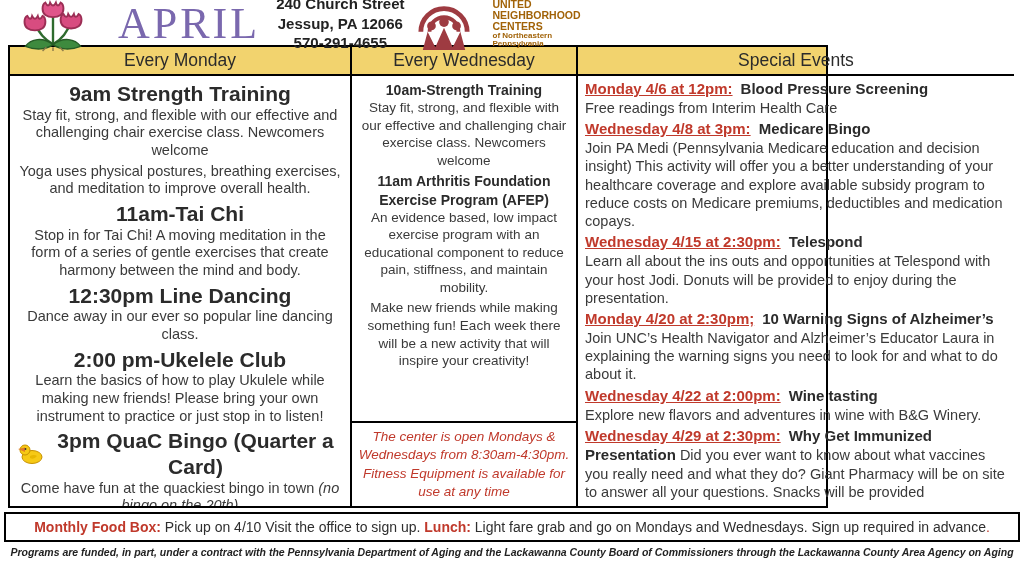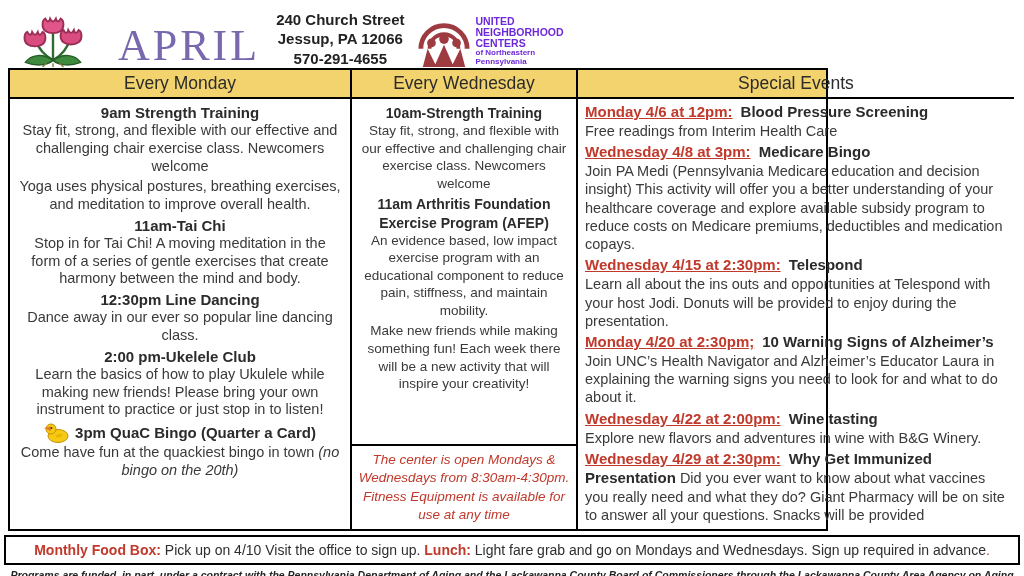--- a/index.html
+++ b/index.html
@@ -1,49 +1,49 @@
 <!DOCTYPE html>
 <html><head>
 <meta charset="utf-8">
 <style>
   * { margin:0; padding:0; box-sizing:border-box; }
   html,body { width:1024px; height:576px; overflow:hidden; background:#fff;
     font-family:"Liberation Sans", sans-serif; color:#3a3a3a; }
 
   
-  .header { height:68px; display:flex; align-items:flex-end; padding:2px 8px 0 10px; }
+  .header { height:45px; display:flex; align-items:center; padding:2px 8px 0 10px; }
   .tulips { width:86px; height:57px; flex:0 0 auto; }
   .month { font-family:"Liberation Serif", serif; font-size:44px; color:#7a68ae;
     letter-spacing:3px; margin-left:22px; margin-right:10px; line-height:1; }
   .center-block { flex:1 1 auto; text-align:center; padding-top:2px; }
   .main-title { color:#fbb42c; font-weight:bold; font-size:22px; line-height:1.1; }
   .subtitle { color:#3f3f3f; font-size:14.5px; margin-top:3px; }
   .address { text-align:center; font-weight:bold; font-size:15px; color:#222;
     line-height:1.3; margin:0 10px 0 6px; white-space:nowrap; }
   .logo { display:flex; align-items:center; flex:0 0 auto; }
   .logo svg { width:58px; height:54px; }
-  .logo-text { color:#6d28d9; line-height:1.05; margin-left:3px; }
+  .logo-text { color:#a16207; line-height:1.05; margin-left:20px; }
   .logo-text .big { font-weight:bold; font-size:10.5px; }
   .logo-text .small { font-weight:bold; font-size:8px; }
 
   
   .table { width:820px; margin-left:8px; border:2px solid #000; }
   .thead { display:grid; grid-template-columns:342px 226px 436px; background:#f2d36e; }
   .thead .th { border-right:2px solid #000; border-bottom:2px solid #000;
     text-align:center; font-size:17.5px; color:#2b2b2b; padding:3px 0;
     font-family:"Liberation Sans", sans-serif; }
   .thead .th:last-child { border-right:none; }
   .tbody { display:grid; grid-template-columns:342px 226px 436px; height:430px; }
   .col { border-right:2px solid #000; overflow:hidden; }
   .col:last-child { border-right:none; }
 
   
   .col-monday { padding:5px 8px; text-align:center; font-size:14.5px; line-height:1.22; }
   .ev { margin-bottom:3px; }
-  .ev-title { font-weight:bold; color:#2b2b2b; font-size:15px; }
+  .ev-title { font-weight:bold; color:#2b2b2b; font-size:21px; }
   .ev-desc { color:#3a3a3a; }
   .bingo-row { display:flex; align-items:center; justify-content:center; gap:5px; }
   .bingo-row svg { width:26px; height:22px; flex:0 0 auto; }
   .it { font-style:italic; }
 
   
   .col-wed { display:flex; flex-direction:column; }
   .wed-main { flex:1 1 auto; padding:5px 7px; text-align:center; font-size:13.5px; line-height:1.3; }
   .wed-main .ev-title { font-size:14px; }
   .wed-note { border-top:2px solid #000; padding:5px 6px; text-align:center;

